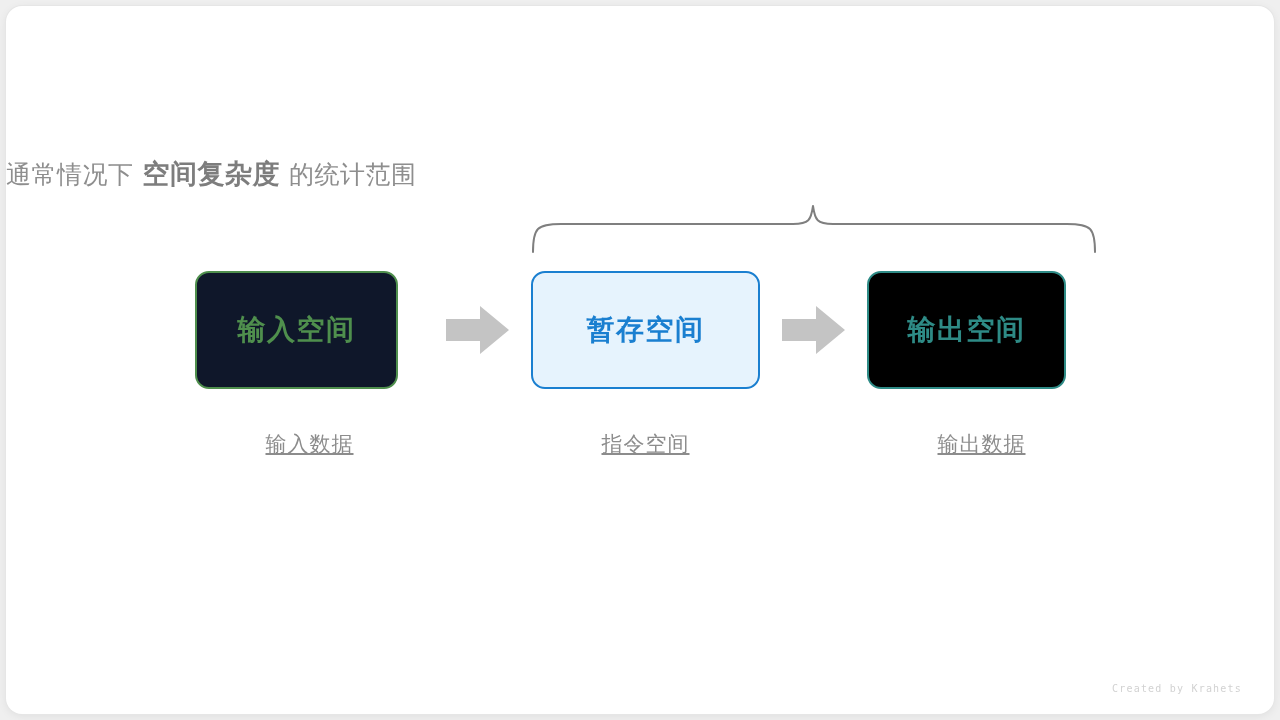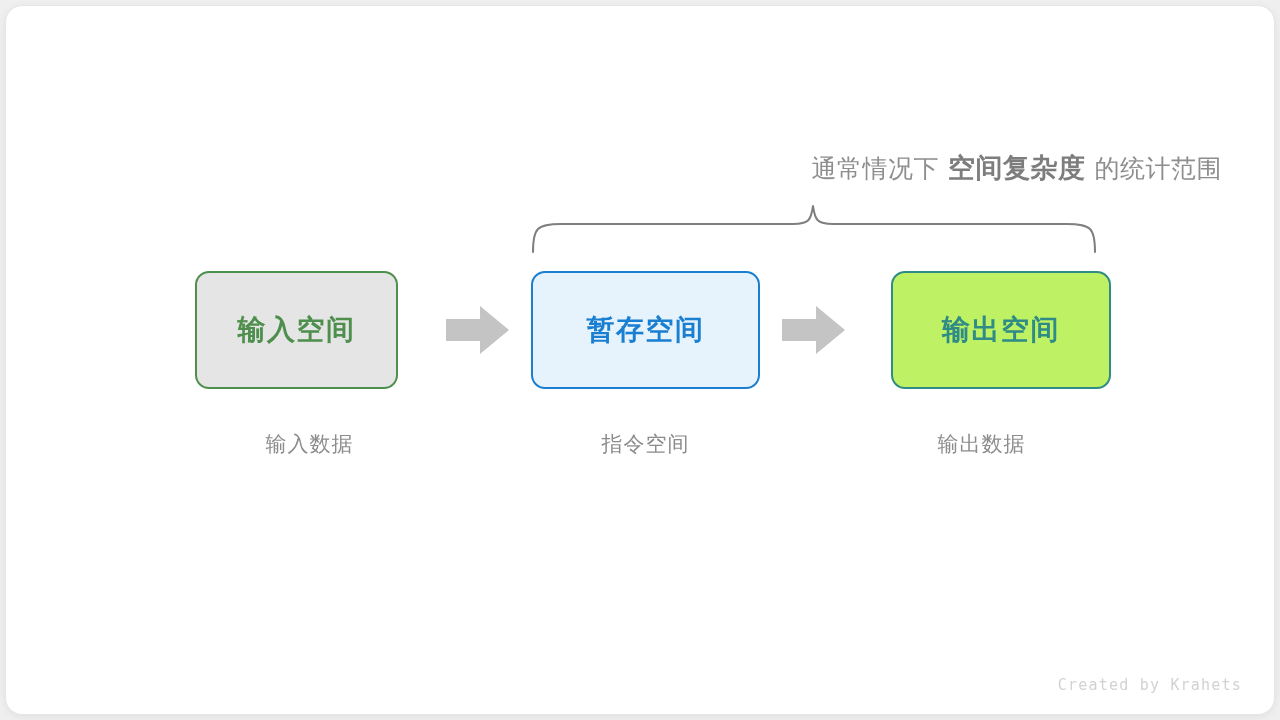--- a/index.html
+++ b/index.html
@@ -33,23 +33,23 @@
     border-radius: 16px;
     box-shadow: 0 0 0 1px #e6e6e6, 0 2px 10px rgba(0,0,0,0.07);
     box-sizing: border-box;
     overflow: hidden;
   }
 
   
   #heading {
     position: absolute;
     left: 0;
-    top: 149px;
+    top: 155px;
     width: 1216px;
-    text-align: right;
+    text-align: left;
     white-space: nowrap;
     line-height: 1;
   }
   #heading .normal {
     font-size: 25px;
     color: #8e8e8e;
     letter-spacing: 0.5px;
     font-weight: 400;
   }
   #heading .strong {
@@ -84,41 +84,40 @@
   }
   .box-label {
     font-size: 28px;
     font-weight: 700;
     letter-spacing: 1.5px;
   }
 
   #box-input {
     left: 189px;
     width: 203px;
-    background: #e5e5e5;
+    background: #0f172a;
     border-color: #4f8f4d;
     font-family: Liberation Mono, monospace;
   }
   #box-input .box-label { color: #4f8f4d; }
 
   #box-temp {
     left: 525px;
     width: 229px;
     background: #e6f3fd;
     border-color: #1a7fd0;
     text-align: right;
   }
   #box-temp .box-label { color: #1a7fd0; }
 
   #box-output {
     left: 861px;
-    width: 220px;
-    background: #bef264;
+    width: 199px;
+    background: #000000;
     border-color: #2e8b86;
-    margin-left: 24px;
   }
   #box-output .box-label { color: #2e8b86; }
 
   
   .arrow {
     position: absolute;
     top: 299px;
     width: 64px;
     height: 50px;
   }
@@ -130,32 +129,33 @@
     position: absolute;
     text-align: center;
     color: #8c8c8c;
     font-size: 21px;
     letter-spacing: 1px;
   }
   .caption-col .cap-line {
     display: block;
     line-height: 48px;
     white-space: nowrap;
+    text-decoration: underline;
   }
   #caption-input  { left: 189px; width: 229px; top: 414px; }
   #caption-temp   { left: 525px; width: 229px; top: 414px; }
   #caption-output { left: 861px; width: 229px; top: 414px; }
 
   
   #credit {
     position: absolute;
     right: 32px;
     bottom: 20px;
     font-family: "DejaVu Sans Mono", "Liberation Mono", monospace;
-    font-size: 15px;
+    font-size: 10px;
     color: #d2d2d2;
     letter-spacing: 1.2px;
     white-space: nowrap;
   }
 </style>
 </head>
 <body>
 
 <div id="canvas">
   <div id="card">

